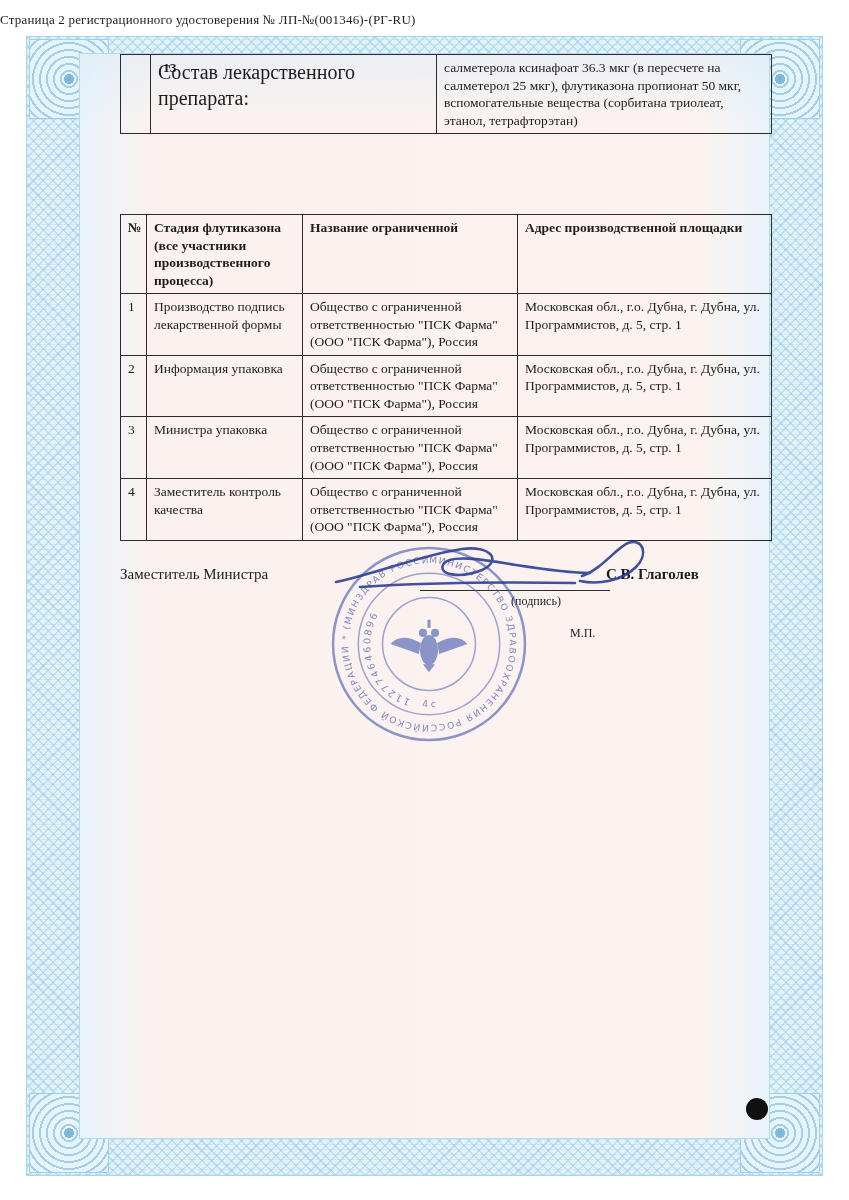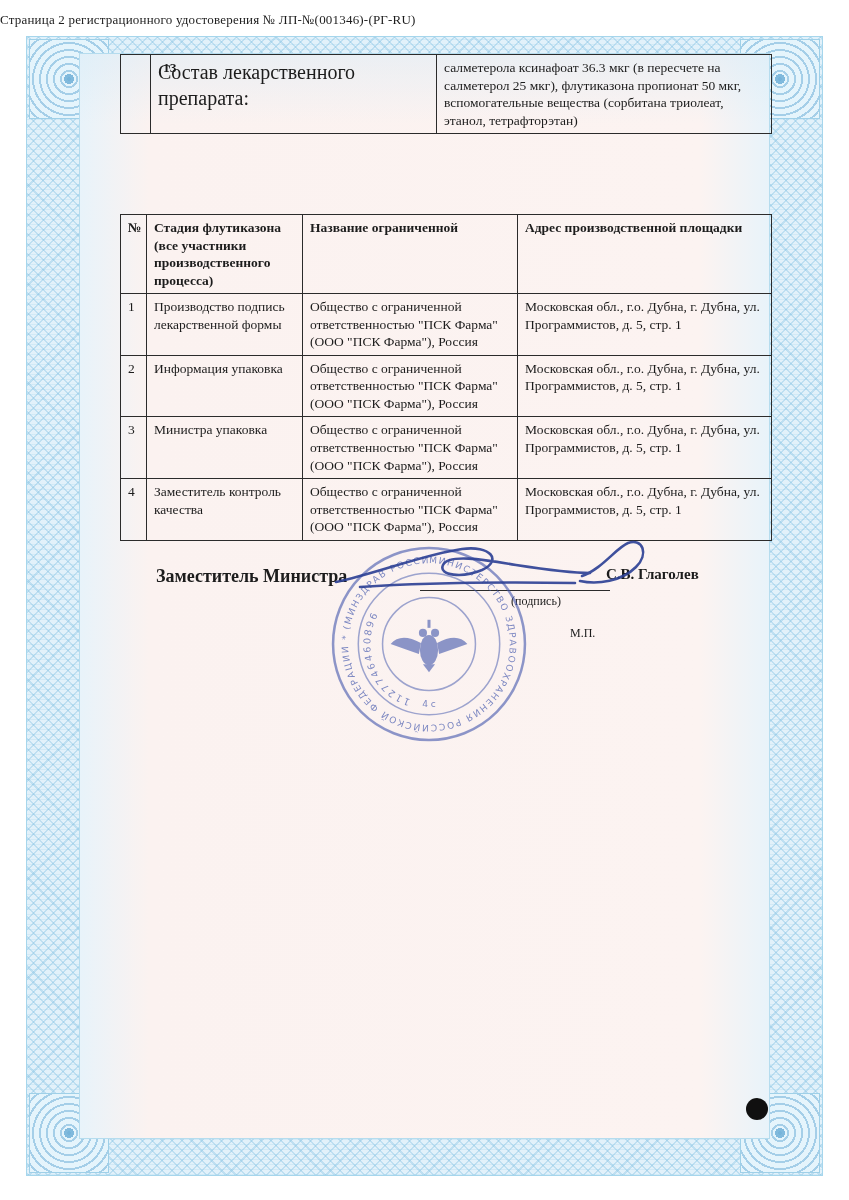--- a/index.html
+++ b/index.html
@@ -52,21 +52,21 @@
   .table1 .c-value{text-align:left;}
   .row13 td{height:66px;}
   .info-para{
     position:absolute;top:170px;left:110px;width:671px;
     text-align:center;font-size:13.5px;line-height:1.35;
   }
   .table2{left:120px;top:214px;width:651px;font-size:13.5px;}
   .table2 th{height:68px;}
   .table2 td{height:50px;}
 
-  .sig-title{position:absolute;left:120px;top:566px;font-size:18px;font-weight:bold;margin-left:36px;}
+  .sig-title{position:absolute;left:120px;top:566px;font-size:15px;font-weight:normal;}
   .sig-name{position:absolute;left:606px;top:566px;font-size:15px;font-weight:bold;}
   .sig-line{position:absolute;left:420px;top:590px;width:190px;border-top:1.5px solid #2b2b2b;}
   .sig-caption{position:absolute;left:441px;top:594px;width:190px;text-align:center;font-size:12px;}
   .mp-caption{position:absolute;left:526px;top:626px;font-size:12px;margin-left:44px;}
 
   .stamp{position:absolute;left:328px;top:543px;width:202px;height:202px;z-index:3;opacity:.85;}
   .scribble{position:absolute;left:330px;top:530px;width:345px;height:72px;z-index:4;}
   .black-dot{
     position:absolute;left:746px;top:1098px;width:22px;height:22px;
     border-radius:50%;background:#101010;z-index:3;

